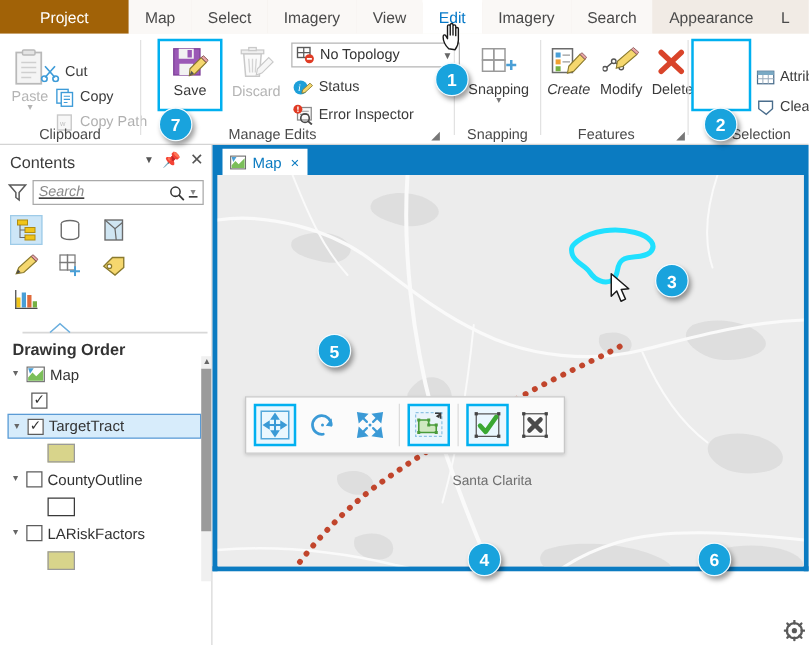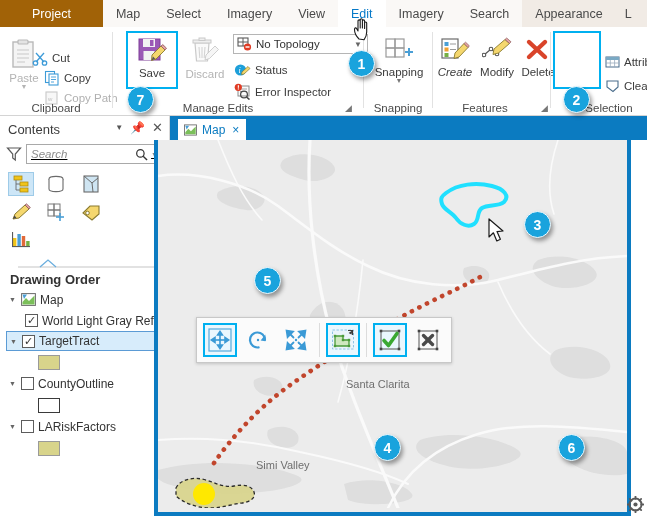--- a/index.html
+++ b/index.html
@@ -126,21 +126,21 @@
   .map-tabbar {
     position:absolute; top:116px; left:170px; width:477px; height:24px;
     background:#0b7bc1;
   }
   .map-tab {
     position:absolute; left:8px; top:3px; height:21px; background:#ffffff;
     display:flex; align-items:center; gap:5px; padding:0 7px 0 6px;
     font-size:12px; color:#0b7bc1;
   }
   .map-area {
-    position:absolute; top:140px; left:154px; width:477px; height:376px;
+    position:absolute; top:140px; left:170px; width:477px; height:317px;
     background:#ececec; overflow:hidden; border:4px solid #0b7bc1; border-top:none;
   }
   .map-canvas { position:absolute; inset:0; background:#ebebeb; }
 
   
   .edit-toolbar {
     position:absolute; left:196px; top:317px; height:46px;
     background:#fbfbfb; border:1px solid #c8c8c8;
     display:flex; align-items:center;
     box-shadow:0 1px 3px rgba(0,0,0,0.18);
@@ -501,21 +501,20 @@
         <svg width="15" height="13" viewBox="0 0 15 13">
           <rect x="0.6" y="0.6" width="13.8" height="11.8" fill="#fff" stroke="#6a6a6a" stroke-width="1"></rect>
           <path d="M1.5 9 L5 5 L8 8 L13.5 2.5 L13.5 11.5 L1.5 11.5 Z" fill="#7bbf5a"></path>
           <path d="M1.5 1.5 L6 1.5 L3 6 Z" fill="#4a9fd6"></path>
         </svg>
         <span>Map</span>
       </div>
 
       <div class="toc-row" style="padding-left:19px;">
         <span class="chk">✓</span>
-        <span>World Light Gray Ref</span>
       </div>
 
       <div class="toc-row sel">
         <span class="expander">▼</span>
         <span class="chk">✓</span>
         <span>TargetTract</span>
       </div>
       <div class="swatch-row">
         <span class="swatch" style="background:#d8d48b;"></span>
       </div>

